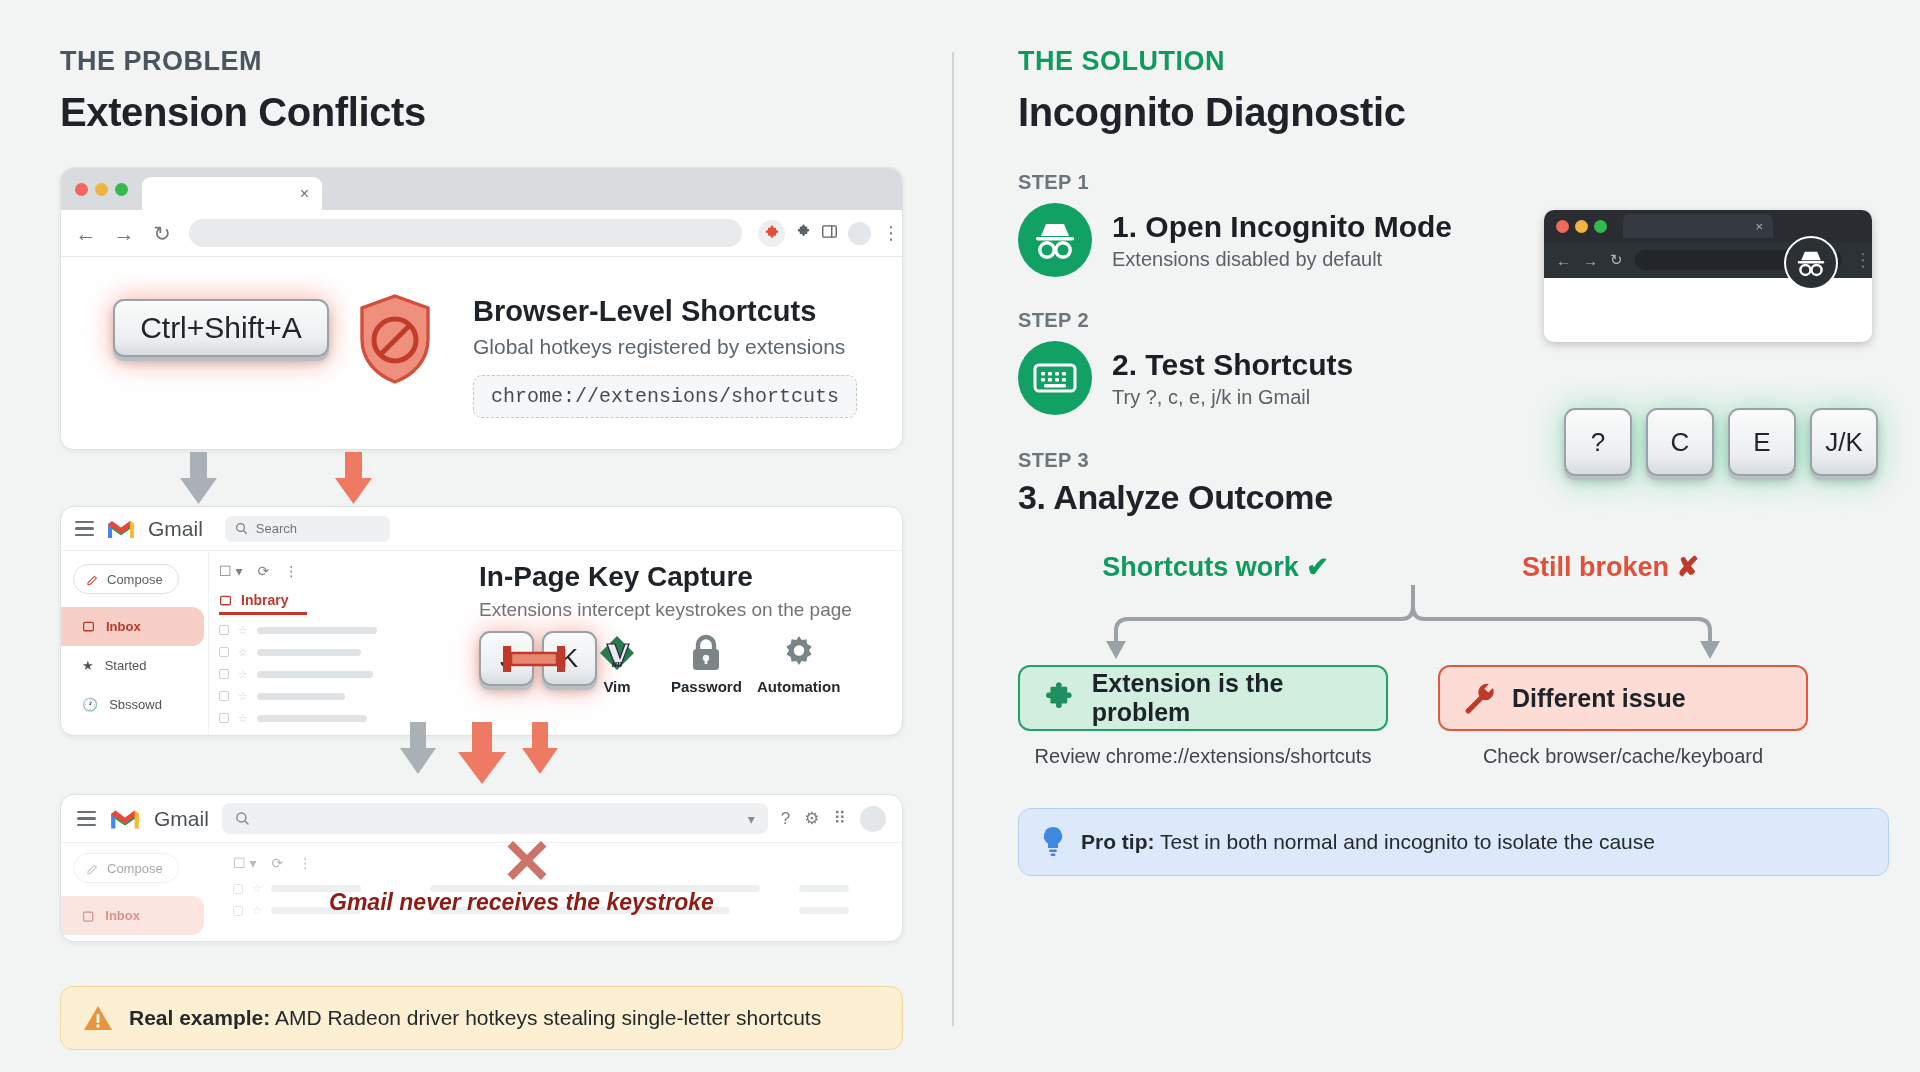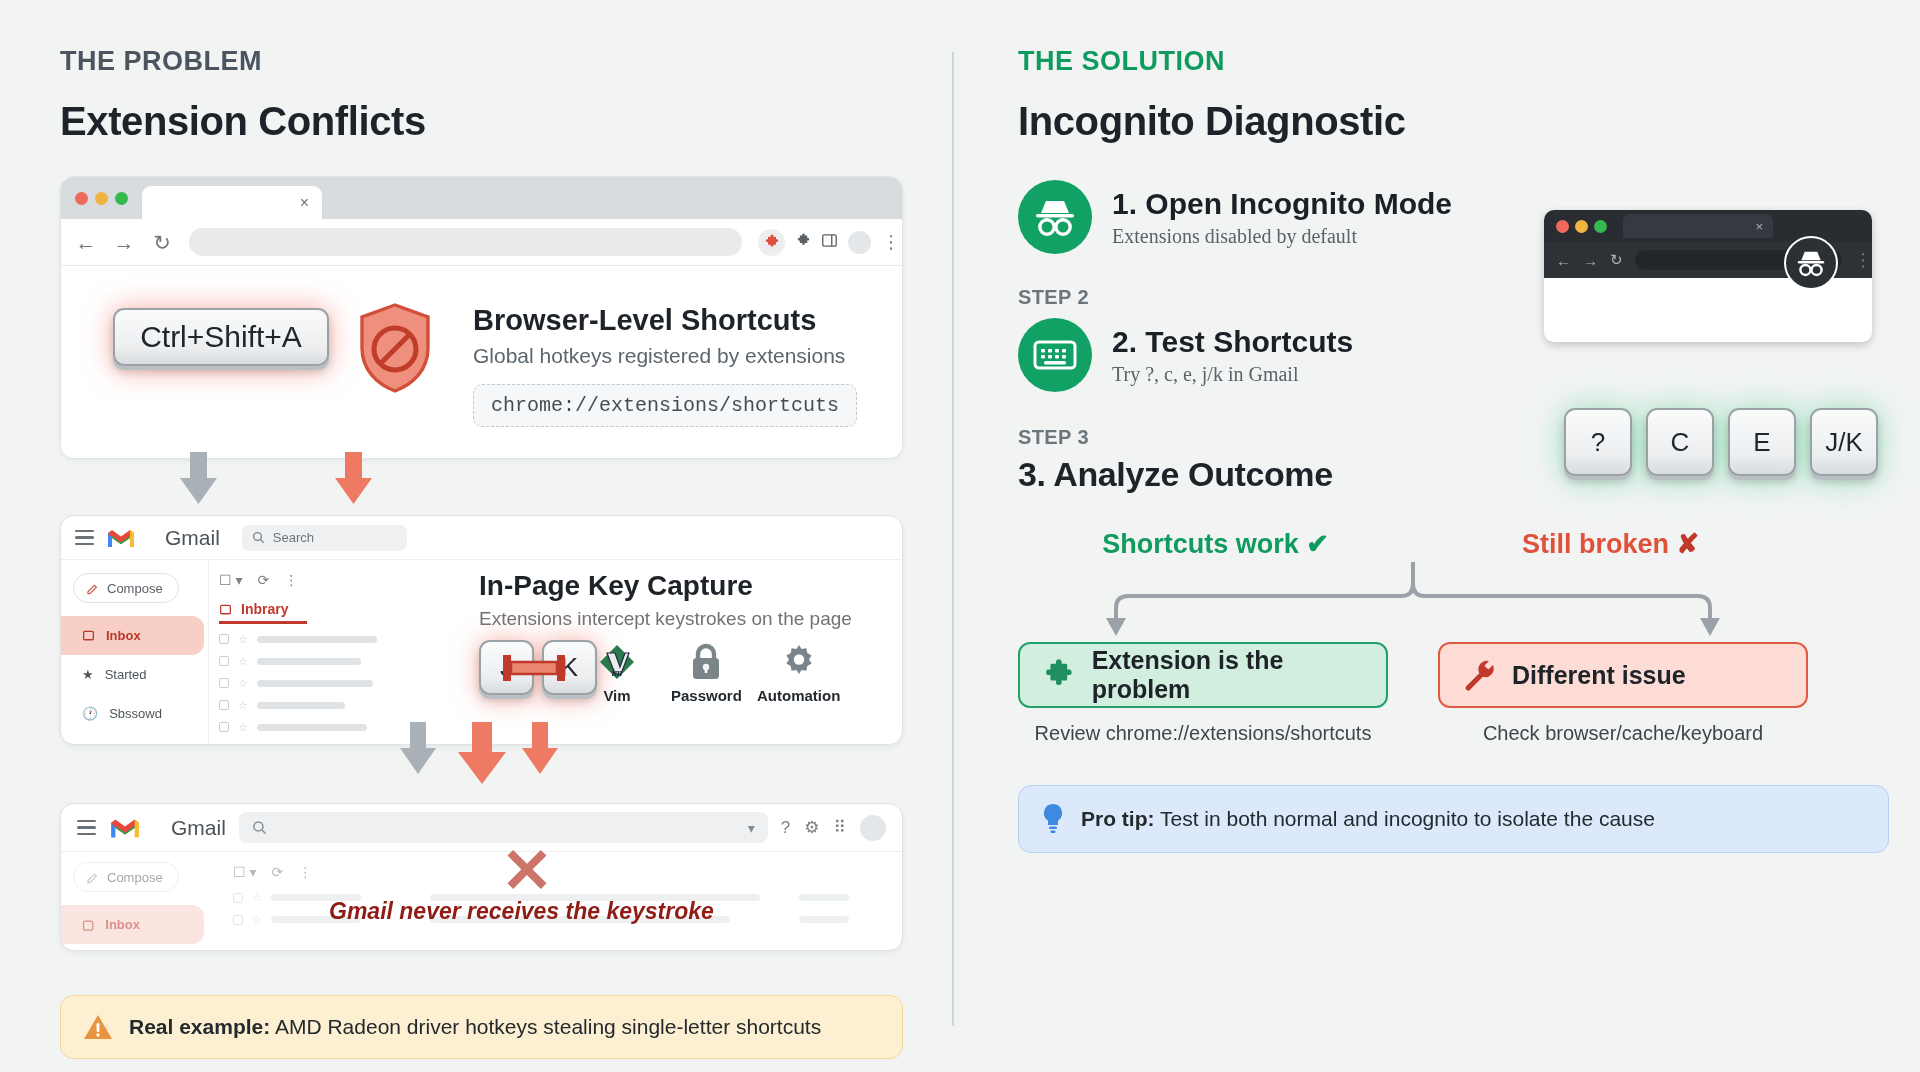--- a/index.html
+++ b/index.html
@@ -15,21 +15,21 @@
   .col-left  { width: 952px; position: relative; padding: 46px 0 0 60px; }
   .divider   { width: 2px; background: #cfd4d6; margin: 52px 0 46px 0; }
   .col-right { flex: 1; position: relative; padding: 46px 0 0 64px; }
 
   
   .kicker {
     font-size: 27px; font-weight: bold; letter-spacing: .5px;
     color: #4a5560; text-transform: uppercase;
   }
   .kicker.green { color: #0f9a5e; }
-  .title { font-size: 40px; font-weight: bold; color: #1d2329; margin-top: 22px; letter-spacing: -.4px; }
+  .title { font-size: 40px; font-weight: bold; color: #1d2329; margin-top: 13px; letter-spacing: -.4px; }
 
   
   .card {
     background: #ffffff;
     border: 1px solid #dfe3e5;
     border-radius: 14px;
     box-shadow: 0 2px 5px rgba(20,30,40,.06);
     position: relative;
     overflow: hidden;
   }
@@ -80,21 +80,21 @@
     background: #f6f7f8; color: #454d53;
     font-family: "Liberation Mono", monospace; font-size: 20px;
     padding: 9px 17px;
   }
 
   
   #card-gmail1 { width: 843px; height: 230px; margin-top: 56px; }
   .gm-top { height: 44px; display: flex; align-items: center; padding: 0 14px; gap: 12px; border-bottom: 1px solid #eceef0; }
   .hamb { width: 19px; }
   .hamb span { display:block; height: 2.2px; background: #6b7277; margin: 4px 0; border-radius: 2px; }
-  .gm-word { font-size: 21px; color: #4c5358; margin-left: 17px; }
+  .gm-word { font-size: 21px; color: #4c5358; }
   .gm-search {
     width: 165px; height: 26px; border-radius: 7px; background: #eef0f2;
     display: flex; align-items: center; gap: 8px; padding: 0 10px;
     font-size: 13px; color: #6e767b; margin-left: 10px;
   }
   .gm-main { display: flex; height: 185px; }
   .gm-side { width: 147px; padding: 13px 0 0 12px; }
   .compose {
     width: 106px; height: 30px; border-radius: 16px; border: 1px solid #dde1e4;
     display: flex; align-items: center; gap: 8px; padding-left: 12px;
@@ -140,21 +140,21 @@
   .banner b { font-weight: bold; }
 
   
   .step-label { font-size: 20px; font-weight: bold; color: #6b757c; letter-spacing: .4px; }
   .step-row { display: flex; align-items: center; gap: 20px; margin-top: 9px; }
   .step-circle {
     width: 74px; height: 74px; border-radius: 50%; background: #11a164;
     display: flex; align-items: center; justify-content: center; flex: 0 0 74px;
   }
   .step-h { font-size: 30px; font-weight: bold; color: #1a2026; }
-  .step-sub { font-size: 20px; color: #596269; margin-top: 4px; font-family: Liberation Serif, serif; }
+  .step-sub { font-size: 20px; color: #596269; margin-top: 4px; }
 
   #incog-window {
     position: absolute; right: 48px; top: 210px;
     width: 328px; height: 132px; border-radius: 10px; overflow: hidden;
     box-shadow: 0 3px 9px rgba(0,0,0,.2); background: #fff;
   }
   .iw-tabbar { height: 32px; background: #292d32; display: flex; align-items: center; padding-left: 12px; gap: 6px; }
   .iw-tab { width: 150px; height: 24px; background: #343a40; border-radius: 7px 7px 0 0; margin-left: 10px;
             display:flex; align-items:center; justify-content:flex-end; padding-right:10px; color:#aeb4b9; font-size:13px; }
   .iw-toolbar { height: 36px; background: #2d3237; display: flex; align-items: center; padding: 0 12px; gap: 12px; color: #aeb4b9; font-size: 15px; }
@@ -501,20 +501,21 @@
   </div>
 
   <div class="divider"></div>
 
   <div class="col-right">
 
     <div class="kicker green">THE SOLUTION</div>
     <div class="title">Incognito Diagnostic</div>
 
     <div style="margin-top:36px">
+      <div class="step-label">STEP 1</div>
       <div class="step-row">
         <div class="step-circle">
           <svg width="46" height="40" viewBox="0 0 46 40">
             <path d="M14 4h18l5 12H9z" fill="#fff"></path>
             <rect x="4" y="17" width="38" height="3.6" rx="1.8" fill="#fff"></rect>
             <circle cx="15" cy="30" r="7.2" fill="none" stroke="#fff" stroke-width="3.4"></circle>
             <circle cx="31" cy="30" r="7.2" fill="none" stroke="#fff" stroke-width="3.4"></circle>
             <line x1="22" y1="30" x2="24" y2="30" stroke="#fff" stroke-width="3"></line>
           </svg>
         </div>

